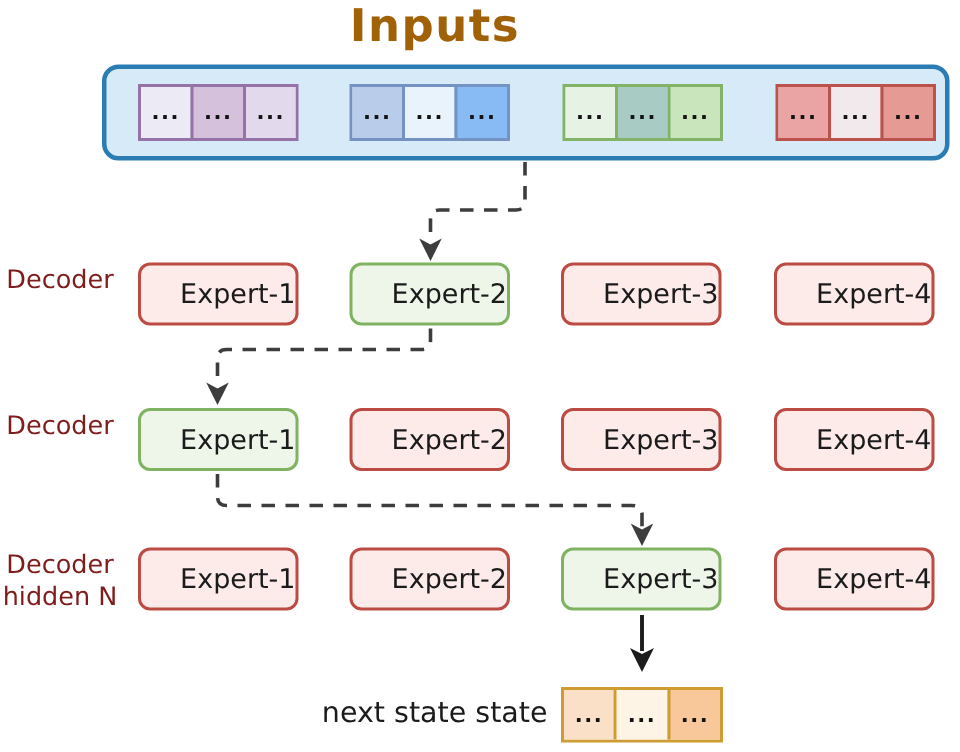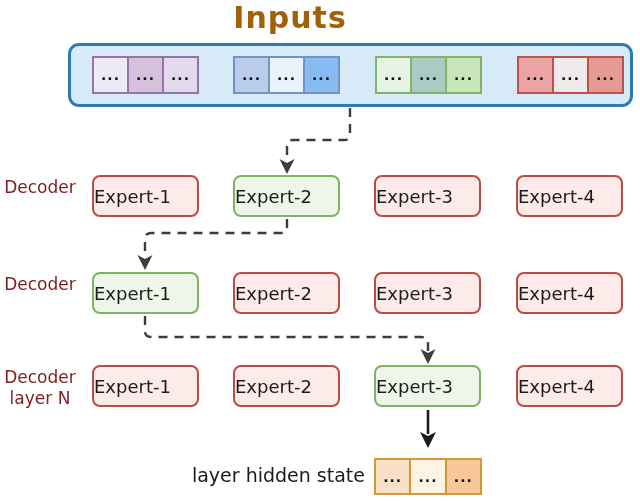--- a/index.html
+++ b/index.html
@@ -25,21 +25,21 @@
     border:2px solid #888;
   }
   .tcell{
     flex:1;display:flex;align-items:center;justify-content:center;
     font-weight:700;font-size:14px;color:#121212;letter-spacing:1px;
   }
   .tcell + .tcell{border-left:2px solid;}
   
   .expert-box{
     width:103px;height:38px;border:2px solid;border-radius:8px;
-    display:flex;align-items:center;justify-content:flex-start;
+    display:flex;align-items:center;justify-content:flex-end;
     font-size:18px;font-weight:500;color:#1b1b1b;
   }
   .layer-label{
     left:0;width:80px;text-align:center;
     font-size:17px;font-weight:500;line-height:21px;color:#7f1d1d;
   }
   
   #output-label{
     left:140px;top:464px;width:225px;text-align:right;
     font-size:19px;font-weight:500;color:#1b1b1b;
@@ -107,36 +107,36 @@
   </div>
   <div class="expert-box abs" style="left: 374px; top: 272px; background-color: rgb(252, 235, 233); border-color: rgb(187, 75, 67);">
     <span>Expert-3</span>
   </div>
   <div class="expert-box abs" style="left: 516px; top: 272px; background-color: rgb(252, 235, 233); border-color: rgb(187, 75, 67);">
     <span>Expert-4</span>
   </div>
 
   <div class="layer-label abs" style="top:367px">
     <div>Decoder</div>
-    <div>layer N</div>
+    <div>hidden N</div>
   </div>
   <div class="expert-box abs" style="left: 92px; top: 365px; background-color: rgb(252, 235, 233); border-color: rgb(187, 75, 67);">
     <span>Expert-1</span>
   </div>
   <div class="expert-box abs" style="left: 233px; top: 365px; background-color: rgb(252, 235, 233); border-color: rgb(187, 75, 67);">
     <span>Expert-2</span>
   </div>
   <div class="expert-box abs" style="left: 374px; top: 365px; background-color: rgb(238, 246, 234); border-color: rgb(127, 179, 98);">
     <span>Expert-3</span>
   </div>
   <div class="expert-box abs" style="left: 516px; top: 365px; background-color: rgb(252, 235, 233); border-color: rgb(187, 75, 67);">
     <span>Expert-4</span>
   </div>
 
-  <div id="output-label" class="abs">layer hidden state</div>
+  <div id="output-label" class="abs">next state state</div>
   <div id="output-group" class="tgroup abs" style="border-color: rgb(207, 155, 51);">
     <div class="tcell" style="background-color: rgb(251, 224, 200);">...</div>
     <div class="tcell" style="background-color: rgb(253, 244, 230); border-left-color: rgb(207, 155, 51);">...</div>
     <div class="tcell" style="background-color: rgb(248, 200, 155); border-left-color: rgb(207, 155, 51);">...</div>
   </div>
 
   <svg id="arrow-layer" class="abs" viewBox="0 0 640 501">
 
     <g>
       <path d="M350,108 L350,134 Q350,140 344,140 L293,140 Q287,140 287,146 L287,161" fill="none" stroke="#3d3d3d" stroke-width="2.4" stroke-dasharray="9 7"></path>

